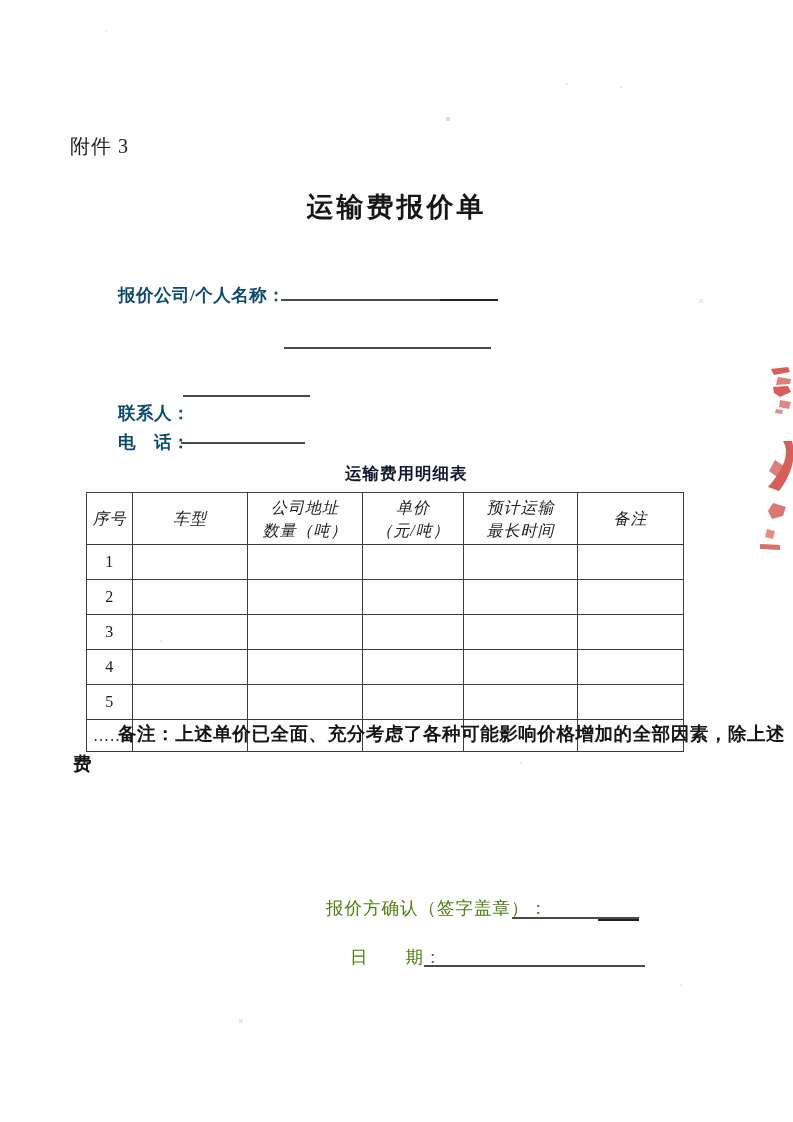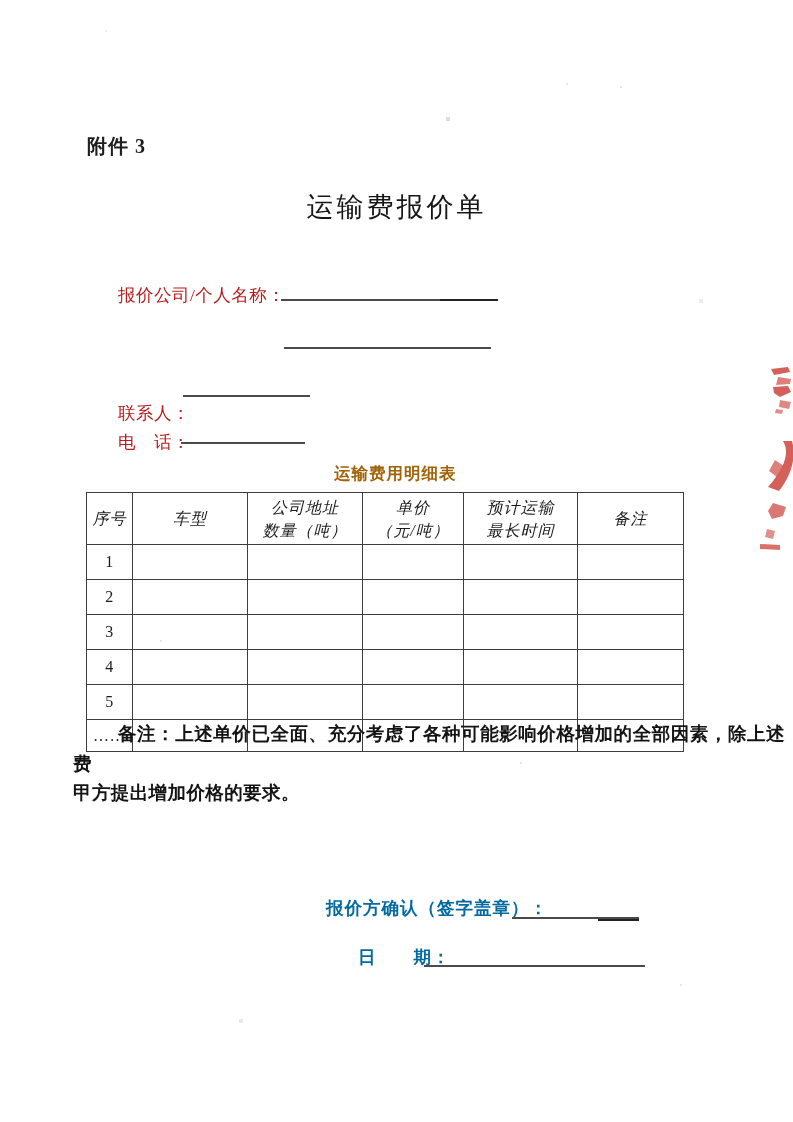--- a/index.html
+++ b/index.html
@@ -2,33 +2,33 @@
 <html><head>
 <meta charset="utf-8">
 <style>
   html,body{margin:0;padding:0;background:#e9e9e9;}
   .page{
     position:relative;width:793px;height:1122px;background:#ffffff;
     font-family:"Liberation Serif", serif;color:#1e1e1e;overflow:hidden;
     margin:0 auto;
   }
   .attachment{
-    position:absolute;left:87px;top:133px;font-size:20px;letter-spacing:1px;font-weight:700;text-align:center;
+    position:absolute;left:70px;top:133px;font-size:20px;letter-spacing:1px;font-weight:400;text-align:center;
   }
   .title{
     position:absolute;left:0;right:0;top:189px;margin:0;text-align:center;
-    font-size:27px;font-weight:400;letter-spacing:3px;color:#161616;
+    font-size:27px;font-weight:700;letter-spacing:3px;color:#161616;
   }
   .field-label{
-    position:absolute;left:118px;font-size:17.5px;letter-spacing:.5px;font-weight:400;color:#b91c1c;
+    position:absolute;left:118px;font-size:17.5px;letter-spacing:.5px;font-weight:700;color:#0c4a6e;
   }
   .uline{position:absolute;height:1.7px;background:#4a4a4a;}
   .uline.dark{height:2.4px;background:#222;}
   .tbl-caption{
-    position:absolute;left:334px;top:463px;font-size:16.5px;font-weight:600;letter-spacing:1px;color:#a16207;
+    position:absolute;left:345px;top:463px;font-size:16.5px;font-weight:600;letter-spacing:1px;color:#0f172a;
   }
   table.quote{
     position:absolute;left:86px;top:492px;border-collapse:collapse;table-layout:fixed;
   }
   table.quote th, table.quote td{
     border:1.6px solid #3d3d3d;padding:0;font-size:16px;font-weight:normal;
     text-align:center;vertical-align:middle;color:#1c1c1c;
   }
   table.quote th{white-space:pre-line;line-height:23px;letter-spacing:1px;}
   tr.hrow{height:52px;font-style:italic;}
@@ -36,21 +36,21 @@
   tr.drow-last{height:32px;}
   td.idx{font-size:16px;letter-spacing:.5px;}
   .note{
     position:absolute;left:73px;top:720px;width:712px;
     font-size:18.5px;line-height:29.5px;font-weight:600;color:#141414;letter-spacing:.4px;
   }
   .note .ln{text-align:justify;text-align-last:justify;}
   .note .ln.first{text-indent:45px;}
   .note .ln.last{text-align:left;text-align-last:left;}
   .sig-label{
-    position:absolute;font-size:17.5px;font-weight:700;letter-spacing:1px;color:#0369a1;
+    position:absolute;font-size:17.5px;font-weight:400;letter-spacing:1px;color:#4d7c0f;
   }
   .stamp{
     position:absolute;top:363px;right:0;width:40px;height:195px;overflow:hidden;pointer-events:none;
   }
   .speckles{
     position:absolute;left:0;top:0;width:2px;height:2px;background:transparent;
     box-shadow:
       447px 118px 0 1px rgba(150,150,150,.32),
       620px 86px  0 0   rgba(160,160,160,.30),
       566px 83px  0 0   rgba(165,165,165,.28),
@@ -156,28 +156,27 @@
           <td></td>
       <td></td>
           <td></td>
       <td></td>
     </tr>
   </tbody>
     </table>
 
   <div class="note">
     <div class="ln first">备注：上述单价已全面、充分考虑了各种可能影响价格增加的全部因素，除上述费</div>
-    <div class="ln last">甲方提出增加价格的要求。</div>
   </div>
 
   <div class="sig-label" style="left:326px;top:896px">报价方确认（签字盖章）：</div>
   <div class="uline" style="left:512px;top:917px;width:127px"></div>
   <div class="uline dark" style="left:598px;top:919px;width:41px"></div>
 
-  <div class="sig-label" style="left:358px;top:945px">日　　期：</div>
+  <div class="sig-label" style="left:350px;top:945px">日　　期：</div>
   <div class="uline" style="left:424px;top:965px;width:221px"></div>
 
   <div class="stamp">
     <svg width="40" height="195" viewBox="0 0 40 195" xmlns="http://www.w3.org/2000/svg">
       <g fill="#cd453d" opacity="0.85">
         <path d="M18 6 l17 -2 2 5 -16 3 z"></path>
         <path d="M25 14 l13 2 -1 5 -14 1 z" opacity=".8"></path>
         <path d="M20 24 l15 -1 3 6 -11 5 -6 -4 z"></path>
         <path d="M27 37 l11 2 -2 7 -10 -2 z" opacity=".75"></path>
         <path d="M23 46 l7 1 -1 4 -7 -1 z" opacity=".7"></path>

